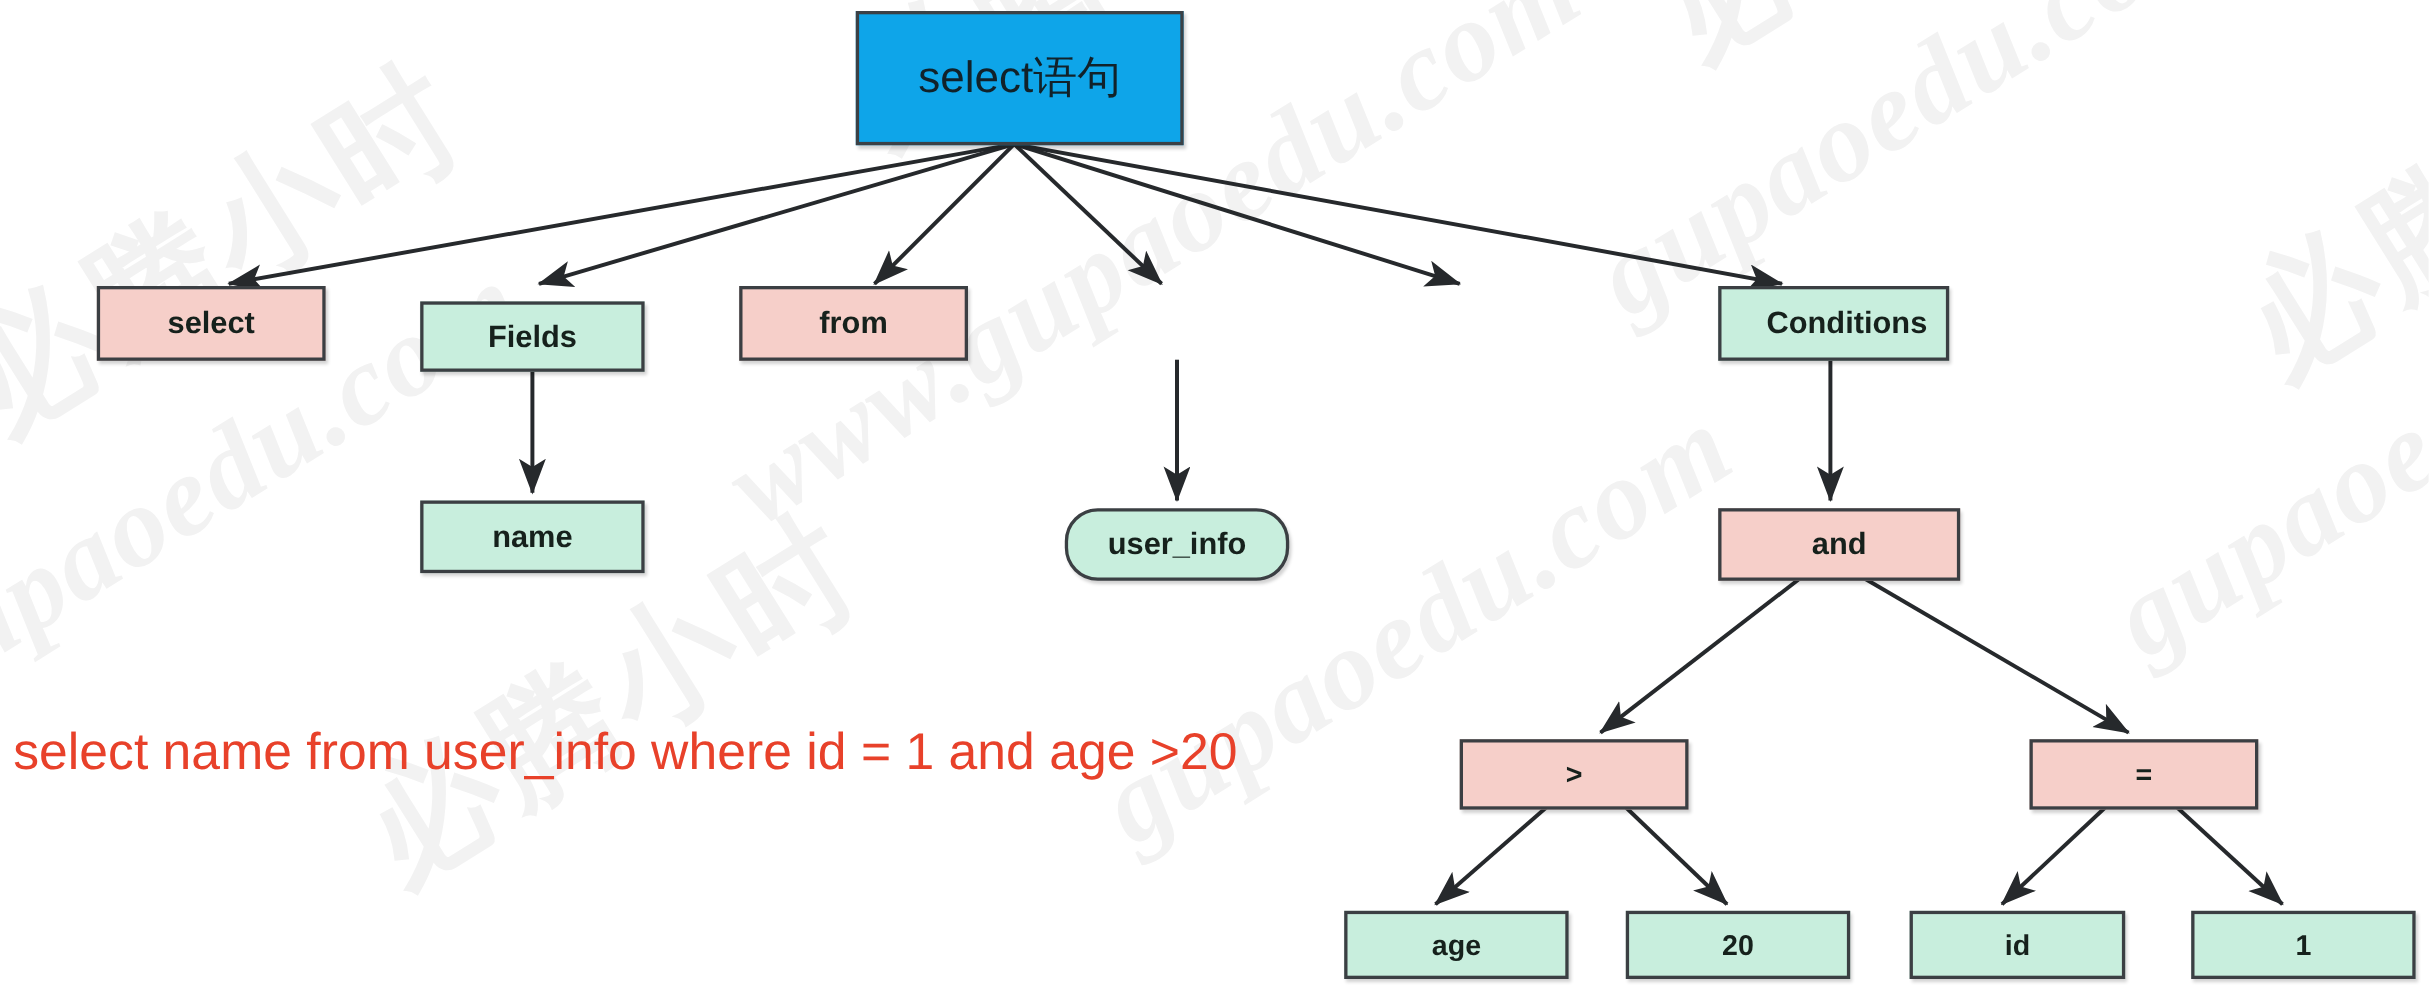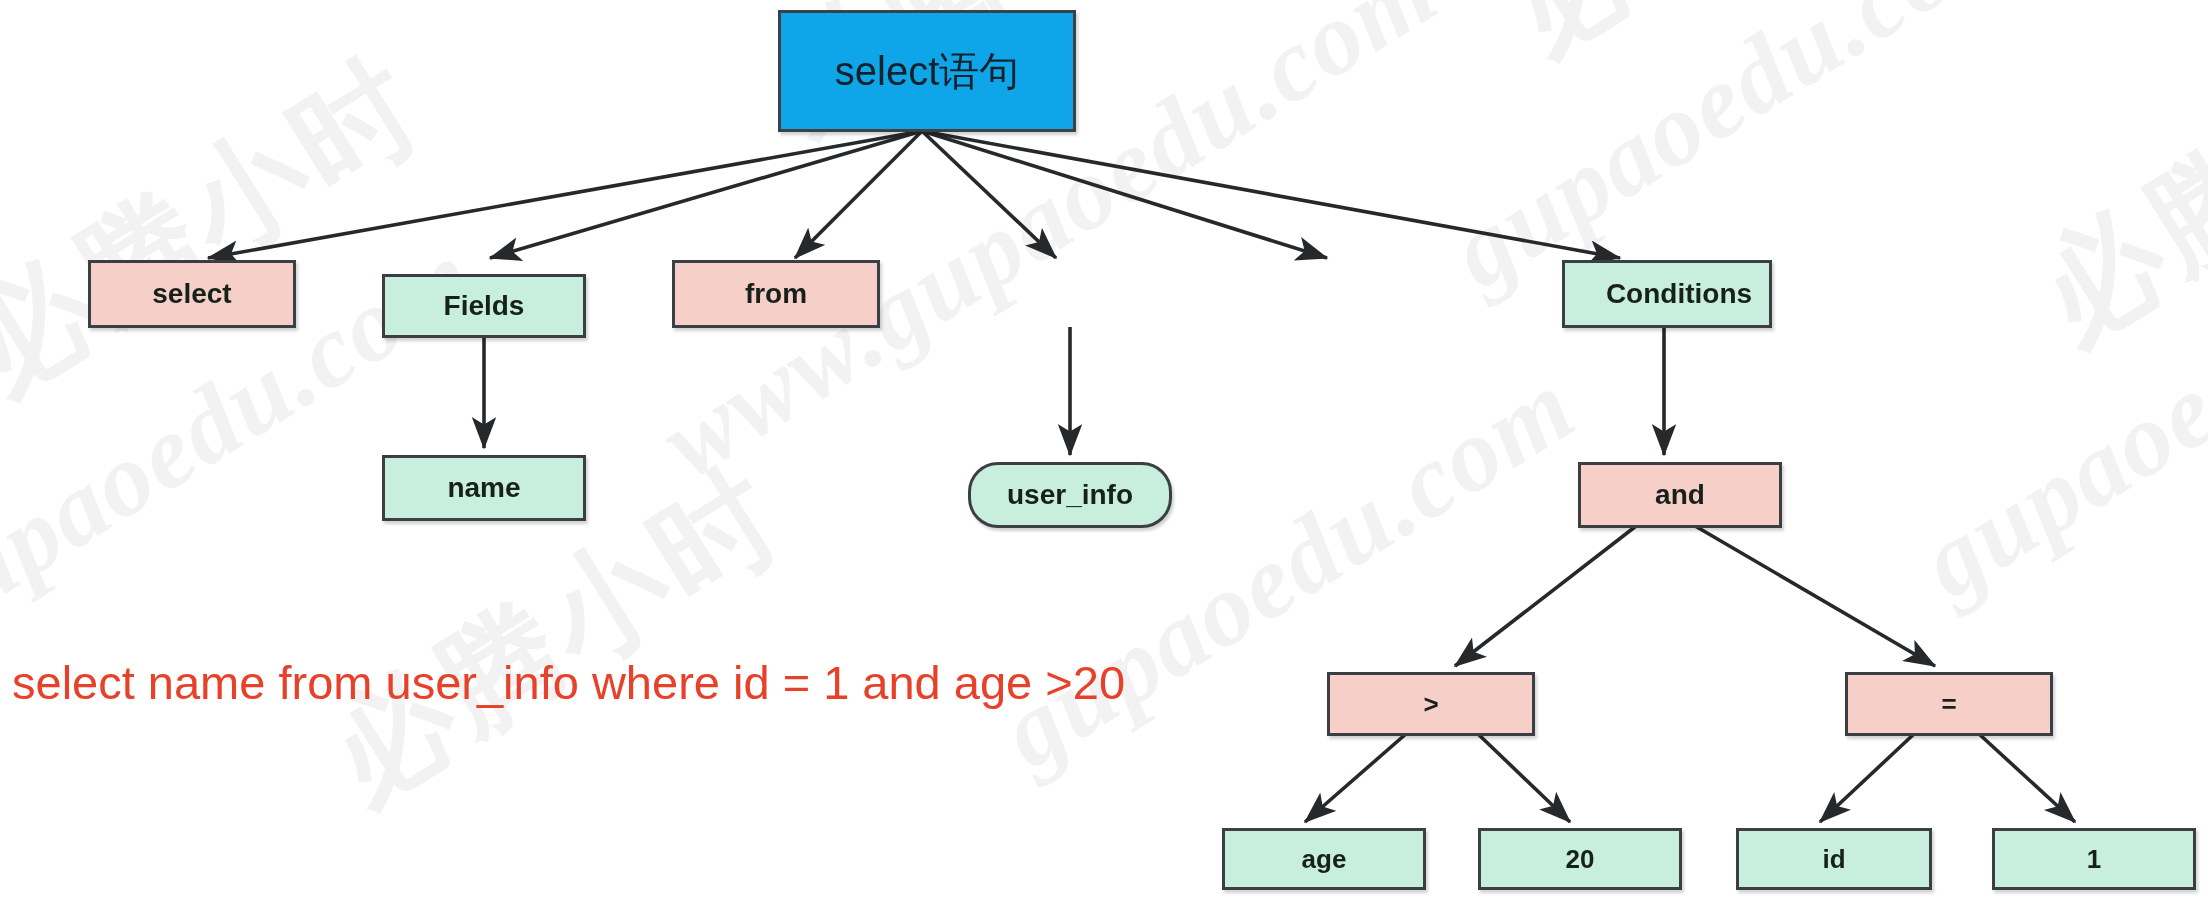--- a/index.html
+++ b/index.html
@@ -168,21 +168,21 @@
     <div class="node value lvl2" style="left:1562px; top:260px; width:210px; height:68px;padding-left:24px;">
       <span>Conditions</span>
     </div>
 
     <div class="node value lvl3" style="left:382px; top:455px; width:204px; height:66px;">
       <span>name</span>
     </div>
     <div class="node value lvl3" style="left:968px; top:462px; width:204px; height:66px;border-radius:30px;">
       <span>user_info</span>
     </div>
-    <div class="node keyword lvl3" style="left:1562px; top:462px; width:204px; height:66px;margin-left:16px;">
+    <div class="node keyword lvl3" style="left:1562px; top:462px; width:220px; height:66px;">
       <span>and</span>
     </div>
 
     <div class="node keyword op" style="left:1327px; top:672px; width:208px; height:64px;">
       <span>&gt;</span>
     </div>
     <div class="node keyword op" style="left:1845px; top:672px; width:208px; height:64px;">
       <span>=</span>
     </div>
 

